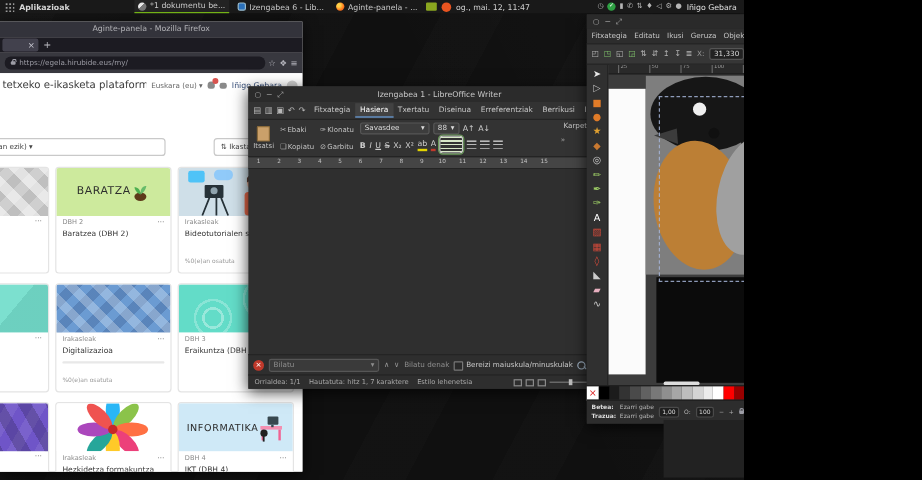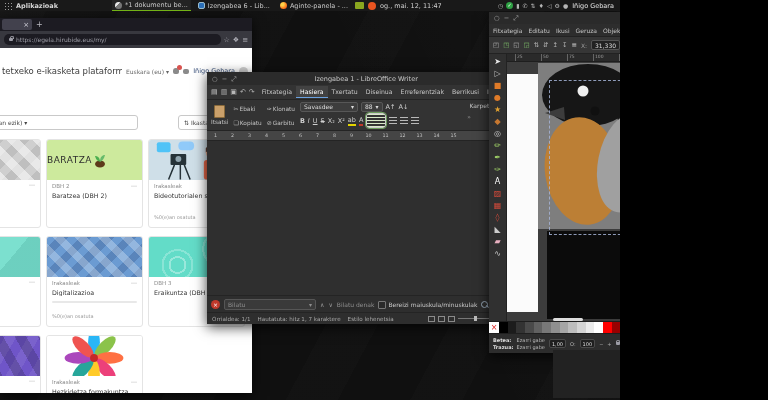--- a/index.html
+++ b/index.html
@@ -52,21 +52,21 @@
   .bubble{width:7px;height:5px;background:#8a8a8a;border-radius:2px;}
   .moodle-user{font-size:6.5px;color:#39507a;white-space:nowrap;}
   .avatar{width:9px;height:9px;border-radius:50%;background:#cfcfcf;flex:0 0 auto;}
   .customize-btn{position:absolute;right:5px;top:22px;font-size:6.5px;color:#333;background:#ececec;border:1px solid #ccc;border-radius:3px;padding:2px 6px;white-space:nowrap;}
   .filters{position:absolute;left:0;top:54px;right:0;display:flex;justify-content:space-between;padding:0 4px;}
   .sel{border:1px solid #c9c9c9;border-radius:3px;background:#fff;font-size:6px;color:#444;padding:3px 5px;white-space:nowrap;overflow:hidden;}
   .sel1{margin-left:-62px;width:196px;box-sizing:border-box;}
   .sel2{width:70px;box-sizing:border-box;text-align:left;}
   .cards{position:absolute;left:-56px;top:78px;width:306px;display:grid;grid-template-columns:repeat(3,97px);gap:8px 5px;}
   .card{border:1px solid #e4e4e4;border-radius:3px;background:#fff;overflow:hidden;}
-  .cimg{height:40px;position:relative;display:flex;align-items:center;justify-content:flex-start;overflow:hidden;}
+  .cimg{height:40px;position:relative;display:flex;align-items:center;justify-content:center;overflow:hidden;}
   .cimg-text{font-size:9px;color:#2d2d2d;letter-spacing:.5px;font-weight:500;z-index:2;}
   .cbody{padding:3px 5px 4px 5px;}
   .crow{display:flex;justify-content:space-between;align-items:center;}
   .ccat{font-size:5.5px;color:#8a8a8a;}
   .kebab{font-size:6px;color:#777;line-height:4px;}
   .cname{font-size:6.3px;color:#333;margin-top:3px;white-space:nowrap;overflow:hidden;}
   .cprog{margin-top:5px;}
   .pbar{height:2px;background:#e8e8e8;border-radius:1px;}
   .ptext{font-size:5px;color:#999;}
   
@@ -218,20 +218,21 @@
         <span class="tico">⇅</span>
         <span class="tico">♦</span>
         <span class="tico">◁</span>
         <span class="tico">⚙</span>
         <span class="tico">●</span>
       </span>
     <span class="tb-user">Iñigo Gebara</span>
   </div>
 
   <div class="win ff">
+    <div class="ff-title">Aginte-panela - Mozilla Firefox</div>
     <div class="ff-tabs">
       <span class="ff-tabstub">
           <span>×</span>
         </span>
       <span class="ff-newtab">+</span>
     </div>
     <div class="ff-nav">
       <span class="ff-urlpill">
         <span class="mini-lock"></span>
         <span>https://egela.hirubide.eus/my/</span>
@@ -377,20 +378,41 @@
           </div>
           <div class="cbody">
             <div class="crow">
                 <span class="ccat">Irakasleak</span>
                 <span class="kebab">⋯</span>
               </div>
             <div class="cname">Hezkidetza formakuntza</div>
           </div>
         </article>
 
+        <article class="card">
+          <div class="cimg i8">
+            <span class="cimg-text">INFORMATIKA</span>
+            <svg width="22" height="26" viewBox="0 0 22 26">
+              <rect x="2" y="12" width="18" height="3" fill="#f48fb1"></rect>
+              <rect x="3" y="15" width="2" height="9" fill="#f06292"></rect>
+                <rect x="17" y="15" width="2" height="9" fill="#f06292"></rect>
+              <rect x="8" y="4" width="9" height="7" rx="1" fill="#37474f"></rect>
+                <rect x="11" y="11" width="2" height="2" fill="#37474f"></rect>
+              <circle cx="5" cy="18" r="3" fill="#212121"></circle>
+                <rect x="4" y="20" width="1.5" height="5" fill="#212121"></rect>
+            </svg>
+          </div>
+          <div class="cbody">
+            <div class="crow">
+                <span class="ccat">DBH 4</span>
+                <span class="kebab">⋯</span>
+              </div>
+            <div class="cname">IKT (DBH 4)</div>
+          </div>
+        </article>
 
       </div>
     </div>
   </div>
 
   <div class="win lo">
     <div class="lo-title">
       <span class="lo-winbtn">○</span>
       <span class="lo-winbtn">−</span>
       <span class="lo-winbtn">⤢</span>

